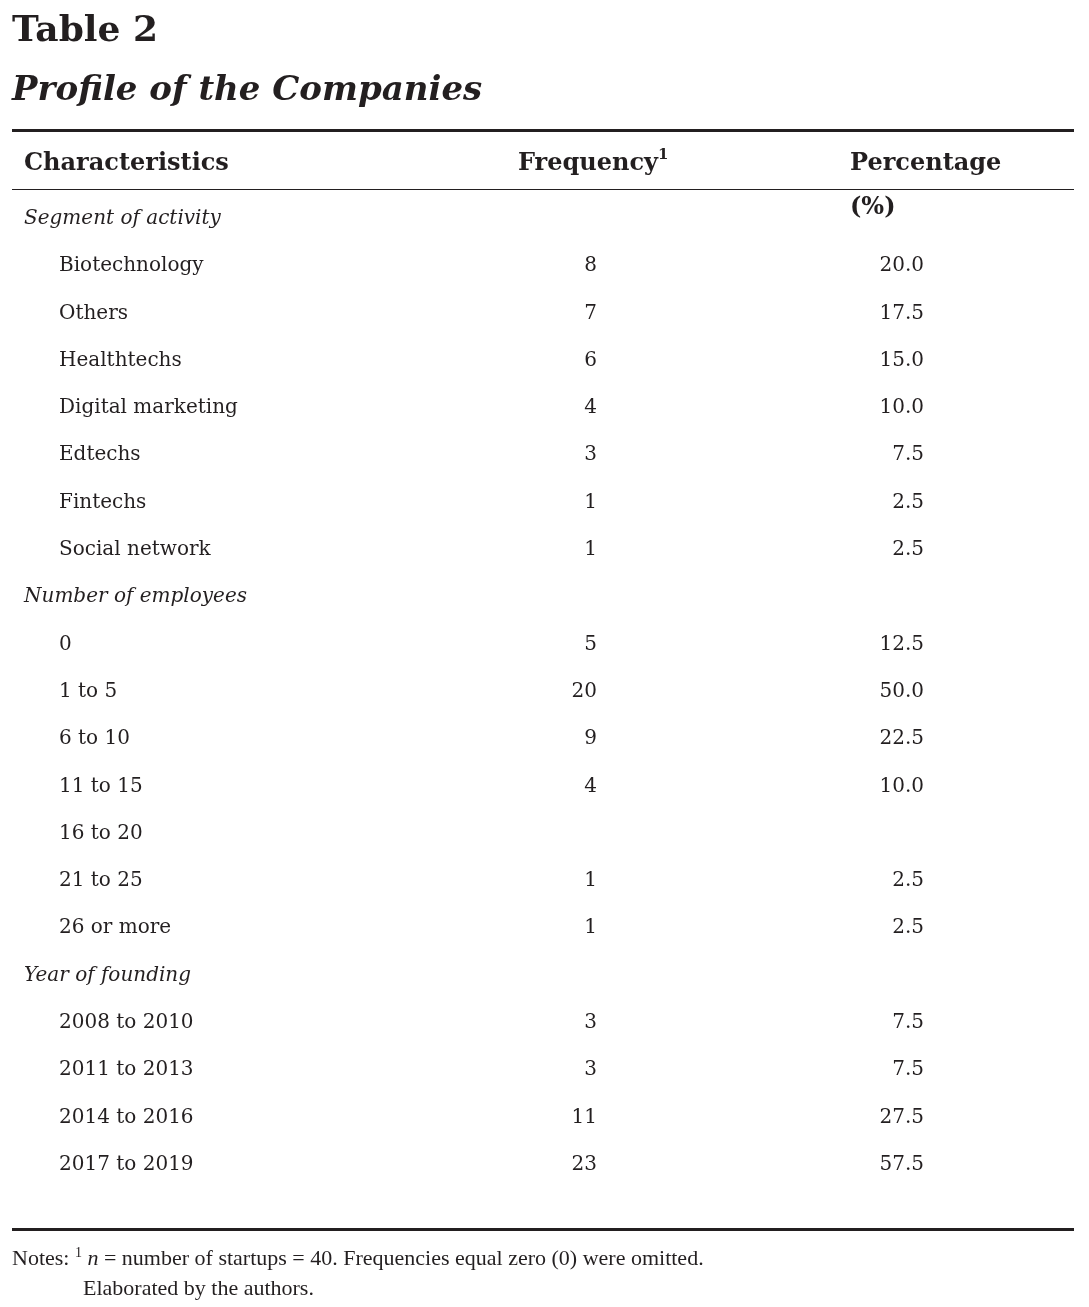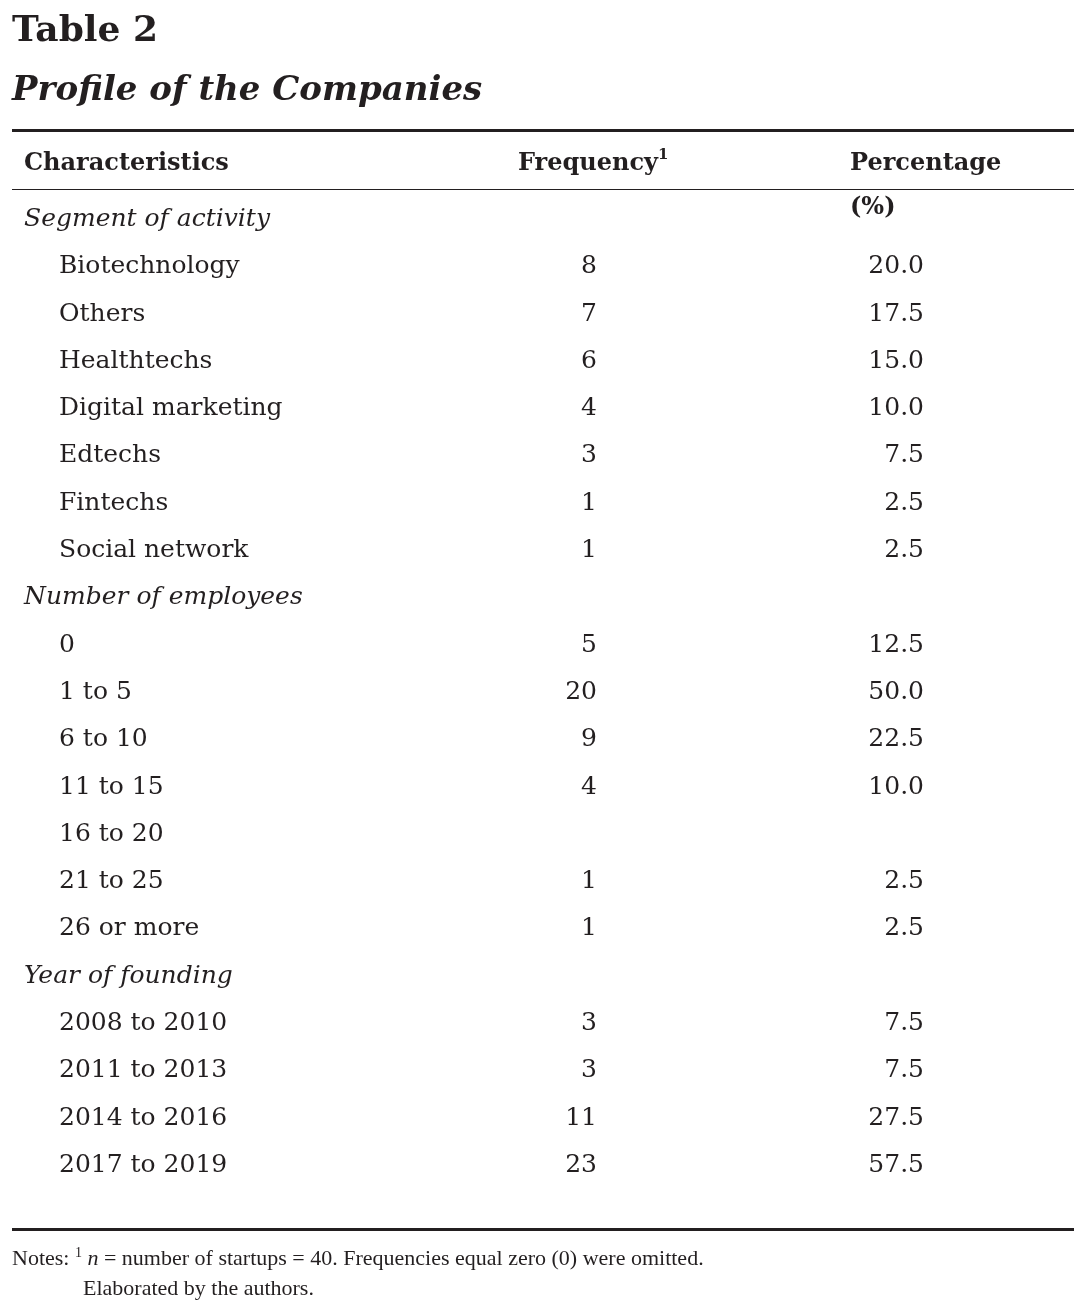--- a/index.html
+++ b/index.html
@@ -60,21 +60,21 @@
 
     .body-rows {
       position: absolute;
       left: 0;
       top: 194px;
       width: 1089px;
     }
     .row {
       position: relative;
       height: 47.3px;
-      font-size: 25px;
+      font-size: 20px;
       line-height: 47.3px;
     }
     .row .label {
       position: absolute;
       left: 59px;
       white-space: nowrap;
     }
     .row.section .label {
       left: 24px;
       font-style: italic;

